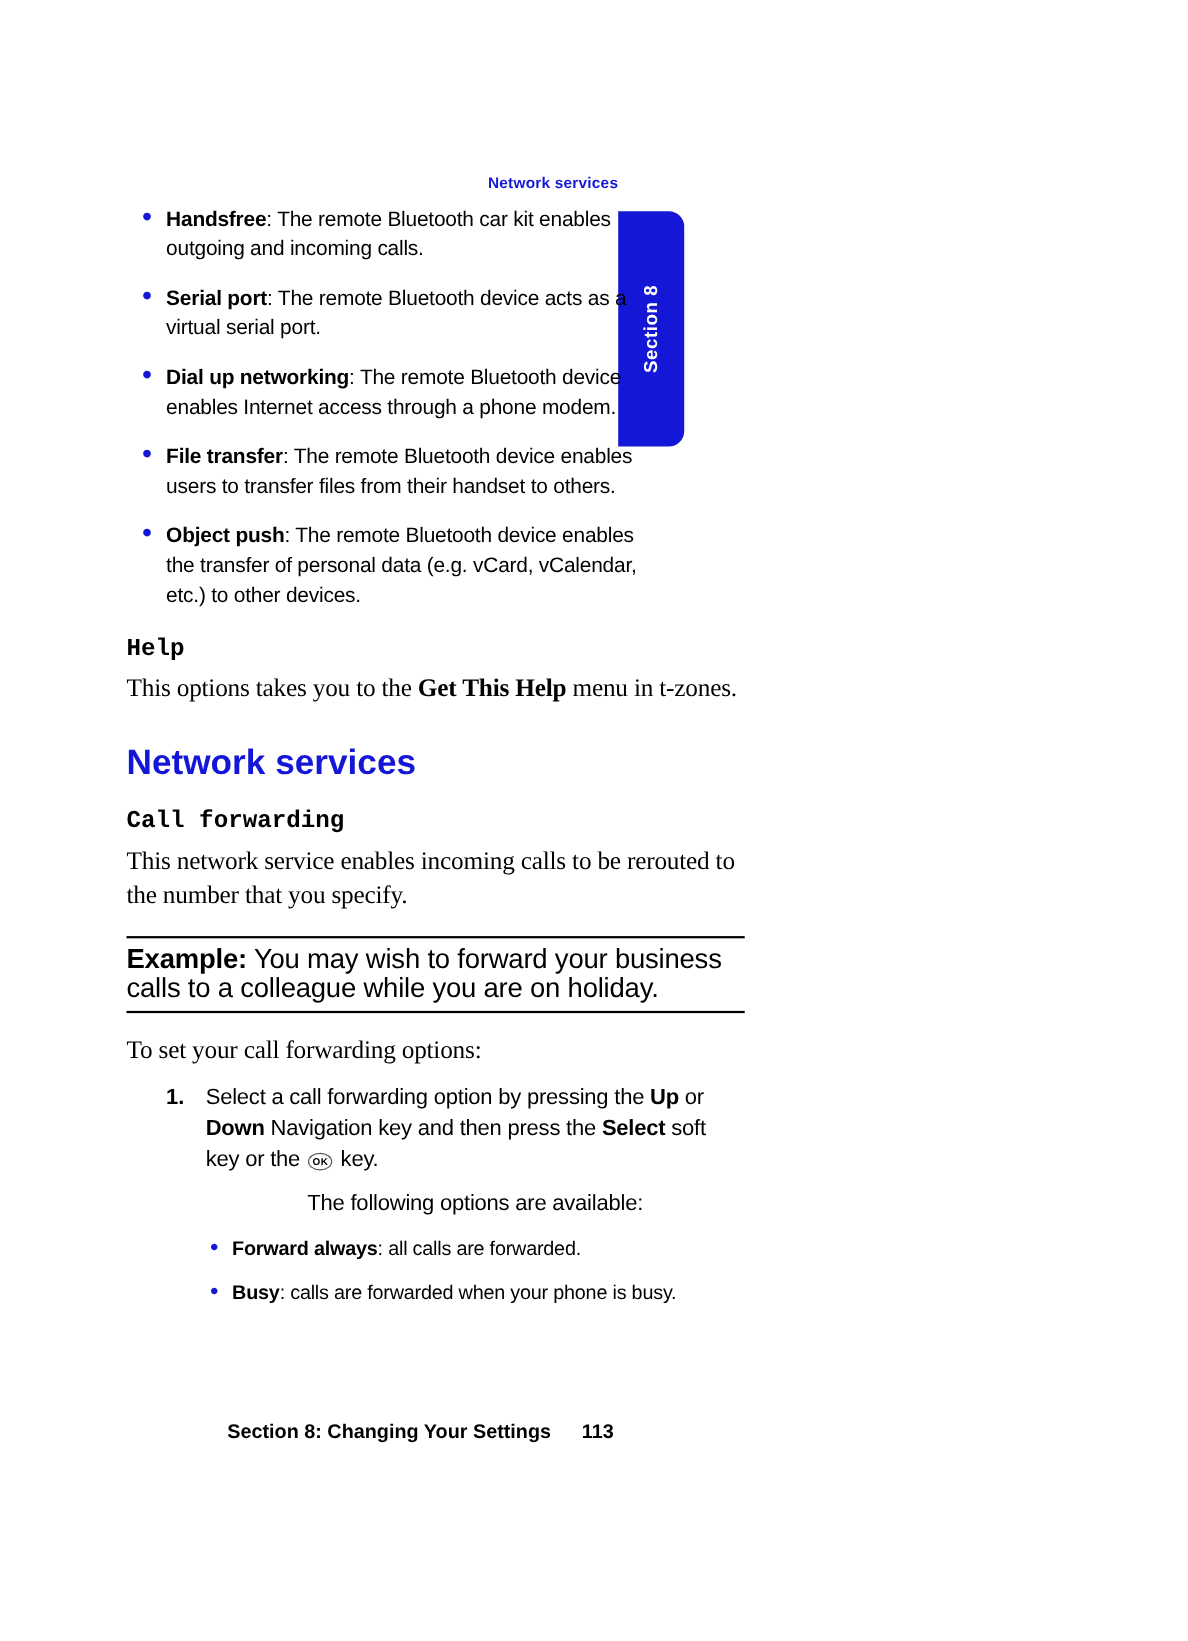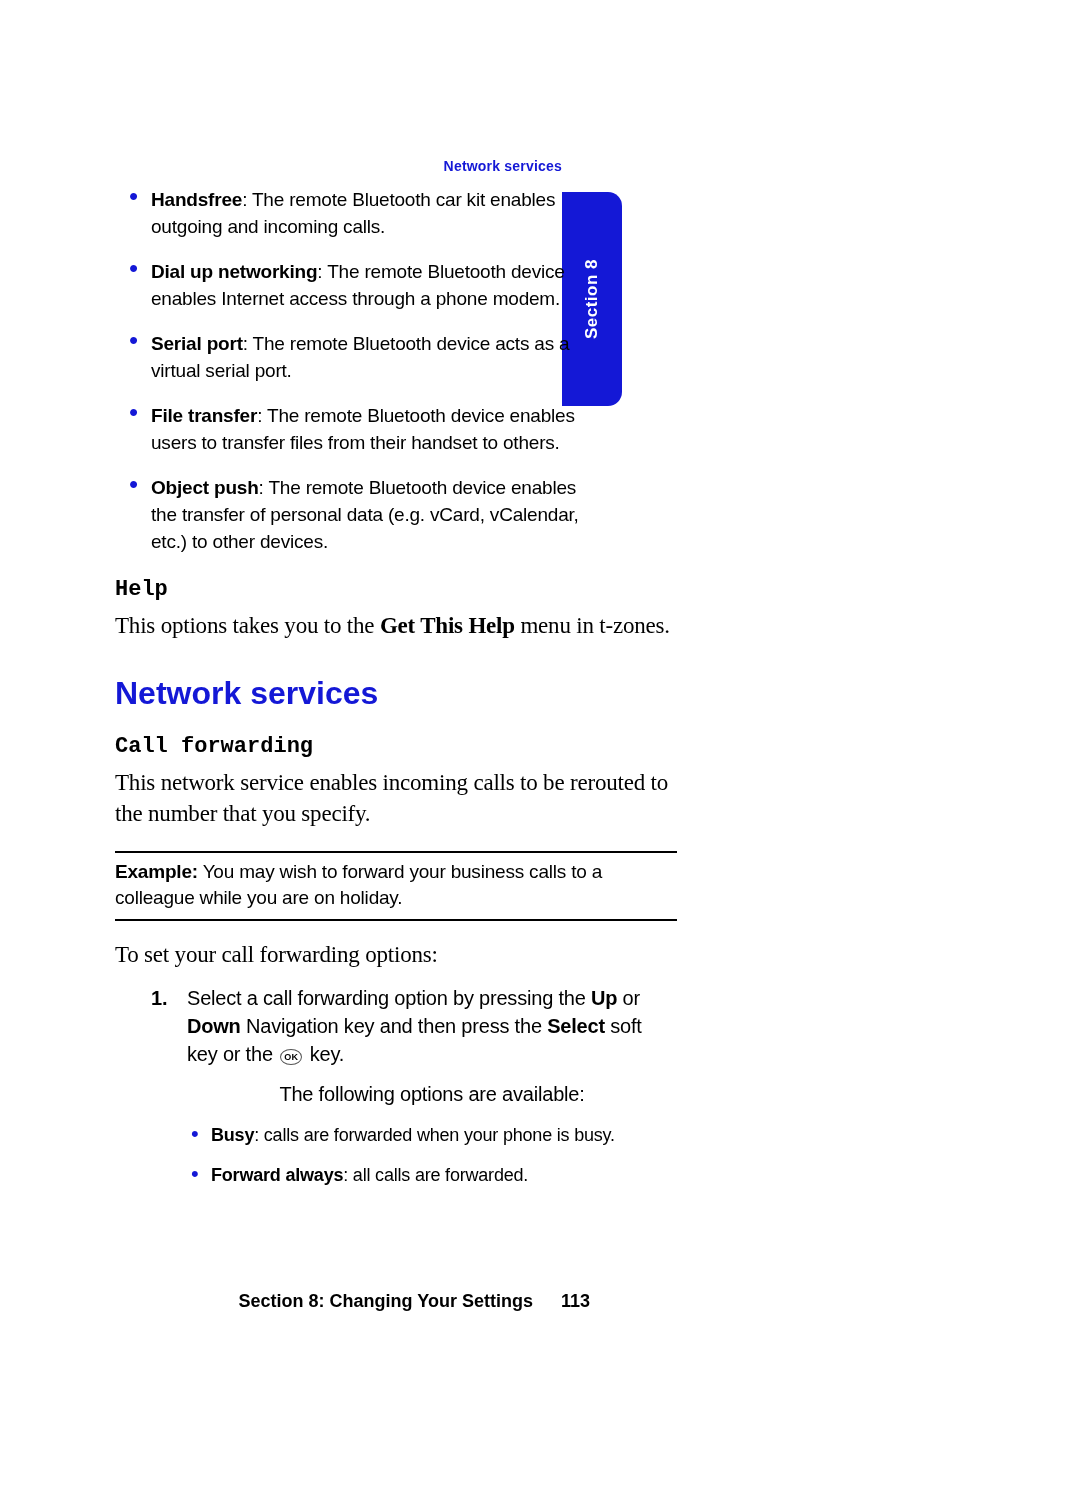--- a/index.html
+++ b/index.html
@@ -96,21 +96,21 @@
     letter-spacing: -0.2px;
   }
   .example-box {
     border-top: 2px solid #000;
     border-bottom: 2px solid #000;
     margin: 22px 0 18px 0;
     padding: 6px 0 8px 0;
   }
   .example-box .example-text {
     font-family: Arial, Helvetica, sans-serif;
-    font-size: 19px;
+    font-size: 25px;
     line-height: 26px;
     margin: 0;
     letter-spacing: -0.2px;
   }
   ol.steps {
     margin: 14px 0 0 0;
     padding: 0 0 0 72px;
     list-style: none;
     counter-reset: step;
   }
@@ -167,21 +167,21 @@
     font-weight: bold;
     vertical-align: 1px;
     margin: 0 2px;
     letter-spacing: 0.3px;
     line-height: 14px;
     height: 14px;
   }
   .footer {
     position: absolute;
     bottom: 180px;
-    right: 328px;
+    right: 360px;
     font-family: Arial, Helvetica, sans-serif;
     font-size: 18px;
     font-weight: bold;
   }
   .footer .page-num { margin-left: 28px; }
 </style>
 </head>
 <body>
 
 <div class="page">
@@ -189,22 +189,22 @@
   <div class="running-header">Network services</div>
 
   <div class="section-tab">
     <span class="tab-text">Section 8</span>
   </div>
 
   <div class="content">
 
     <ul class="bullets wide">
       <li style="padding-right:96px"><span class="bold">Handsfree</span><span>: The remote Bluetooth car kit enables outgoing and incoming calls.</span></li>
+      <li style="padding-right:96px"><span class="bold">Serial port</span><span>: The remote Bluetooth device acts as a virtual serial port.</span></li>
       <li style="padding-right:96px"><span class="bold">Dial up networking</span><span>: The remote Bluetooth device enables Internet access through a phone modem.</span></li>
-      <li style="padding-right:96px"><span class="bold">Serial port</span><span>: The remote Bluetooth device acts as a virtual serial port.</span></li>
       <li><span class="bold">File transfer</span><span>: The remote Bluetooth device enables users to transfer files from their handset to others.</span></li>
       <li><span class="bold">Object push</span><span>: The remote Bluetooth device enables the transfer of personal data (e.g. vCard, vCalendar, etc.) to other devices.</span></li>
     </ul>
 
     <h3 class="subhead">Help</h3>
     <p class="body">
       <span>This options takes you to the </span><span class="bold">Get This Help</span><span> menu in t-zones.</span>
     </p>
 
     <h2 class="section-head">Network services</h2>
@@ -220,22 +220,22 @@
 
     <p class="body">To set your call forwarding options:</p>
 
     <ol class="steps">
       <li>
         <span>Select a call forwarding option by pressing the </span><span class="bold">Up</span><span> or </span><span class="bold">Down</span><span> Navigation key and then press the </span><span class="bold">Select</span><span> soft key or the </span><span class="ok-key">OK</span><span> key.</span>
 
         <div class="step-follow">The following options are available:</div>
 
         <ul class="sub-bullets">
+          <li><span class="bold">Forward always</span><span>: all calls are forwarded.</span></li>
           <li><span class="bold">Busy</span><span>: calls are forwarded when your phone is busy.</span></li>
-          <li><span class="bold">Forward always</span><span>: all calls are forwarded.</span></li>
         </ul>
       </li>
     </ol>
 
   </div>
 
   <div class="footer">
     <span>Section 8: Changing Your Settings</span><span class="page-num">113</span>
   </div>
 

